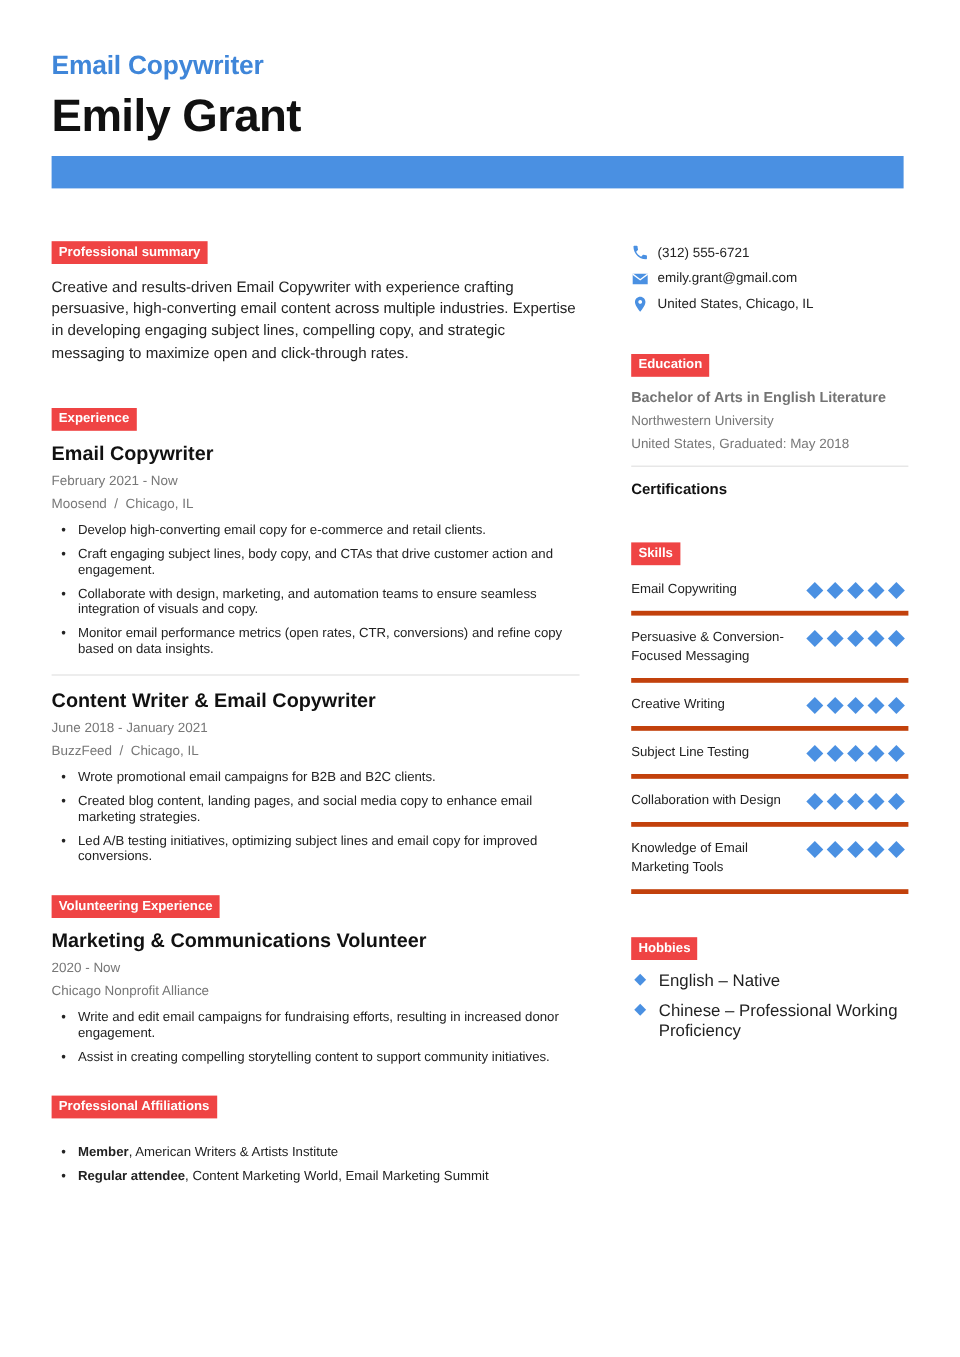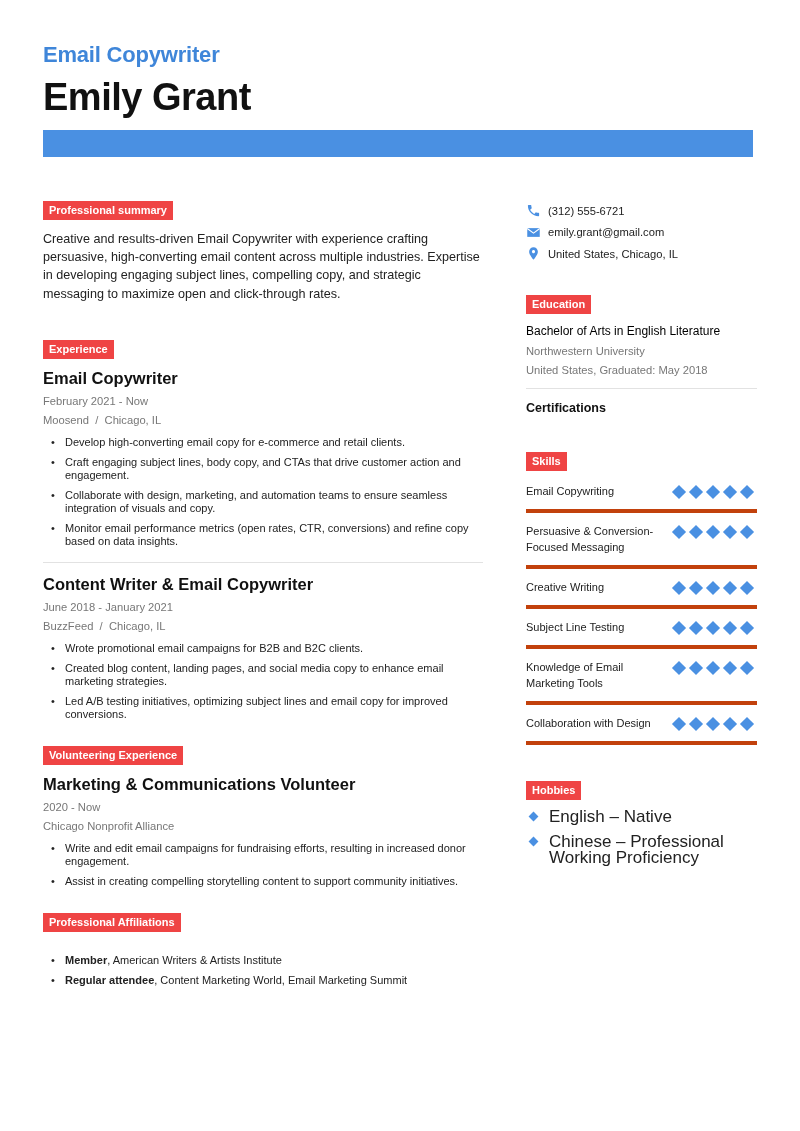--- a/index.html
+++ b/index.html
@@ -22,33 +22,33 @@
   .role { font-size: 16.5px; font-weight: bold; color: #111; margin-top: 10px; }
   .meta { font-size: 11.2px; color: #777; margin-top: 7px; }
   .bullets { list-style: none; margin-top: 10px; padding-left: 8px; }
   .bullets li { position: relative; padding-left: 14px; font-size: 11px; line-height: 13px; color: #222; margin-bottom: 7px; }
   .bullets li::before { content: "•"; position: absolute; left: 0; top: 0; font-size: 11px; color: #222; }
   .divider { height: 1px; background: #e2e2e2; margin-top: 14px; }
 
   .contact-row { display: flex; align-items: center; height: 21.5px; font-size: 11.2px; color: #222; }
   .contact-row svg { width: 15px; height: 15px; margin-right: 7px; flex-shrink: 0; }
 
-  .edu-degree { font-size: 12px; font-weight: normal; color: #000000; margin-top: 10px; }
+  .edu-degree { font-size: 12px; font-weight: bold; color: #737373; margin-top: 10px; }
   .edu-meta { font-size: 11.2px; color: #777; margin-top: 7px; }
   .sub-head { font-size: 12.5px; font-weight: bold; color: #111; margin-top: 12px; }
   .cert-list { list-style: none; margin-top: 8px; padding-left: 4px; }
   .cert-list li { position: relative; padding-left: 19px; font-size: 11px; line-height: 13px; color: #222; margin-bottom: 7px; }
   .cert-list li::before { content: "•"; position: absolute; left: 4px; top: 0; }
 
   .skill-row { display: flex; justify-content: space-between; align-items: flex-start; border-bottom: 4px solid #c2410c; padding: 10px 0 10px 0; }
   .skill-name { font-size: 11px; line-height: 16px; color: #222; width: 130px; }
   .dots { display: flex; gap: 3px; padding-top: 3px; padding-right: 3px; }
   .dot { width: 10px; height: 10px; background: #4a90e2; transform: rotate(45deg); margin: 1px 2px; }
 
-  .hobby-row { display: flex; align-items: flex-start; font-size: 17px; line-height: 16px; color: #222; margin-bottom: 9px; }
+  .hobby-row { display: flex; align-items: flex-start; font-size: 14px; line-height: 16px; color: #222; margin-bottom: 9px; }
   .hobby-dot { width: 7px; height: 7px; background: #4a90e2; transform: rotate(45deg); margin: 4px 12px 0 4px; flex-shrink: 0; }
 </style>
 </head>
 <body>
 
 <div class="header">
   <div class="job-title">Email Copywriter</div>
   <div class="name">Emily Grant</div>
 </div>
 <div class="bar"></div>
@@ -179,31 +179,31 @@
         <span class="skill-name">Subject Line Testing</span>
         <span class="dots">
             <i class="dot"></i>
             <i class="dot"></i>
             <i class="dot"></i>
             <i class="dot"></i>
             <i class="dot"></i>
           </span>
       </div>
       <div class="skill-row">
+        <span class="skill-name">Collaboration with Design</span>
+        <span class="dots">
+            <i class="dot"></i>
+            <i class="dot"></i>
+            <i class="dot"></i>
+            <i class="dot"></i>
+            <i class="dot"></i>
+          </span>
+      </div>
+      <div class="skill-row">
         <span class="skill-name">Knowledge of Email Marketing Tools</span>
-        <span class="dots">
-            <i class="dot"></i>
-            <i class="dot"></i>
-            <i class="dot"></i>
-            <i class="dot"></i>
-            <i class="dot"></i>
-          </span>
-      </div>
-      <div class="skill-row">
-        <span class="skill-name">Collaboration with Design</span>
         <span class="dots">
             <i class="dot"></i>
             <i class="dot"></i>
             <i class="dot"></i>
             <i class="dot"></i>
             <i class="dot"></i>
           </span>
       </div>
     </div>
   </div>

